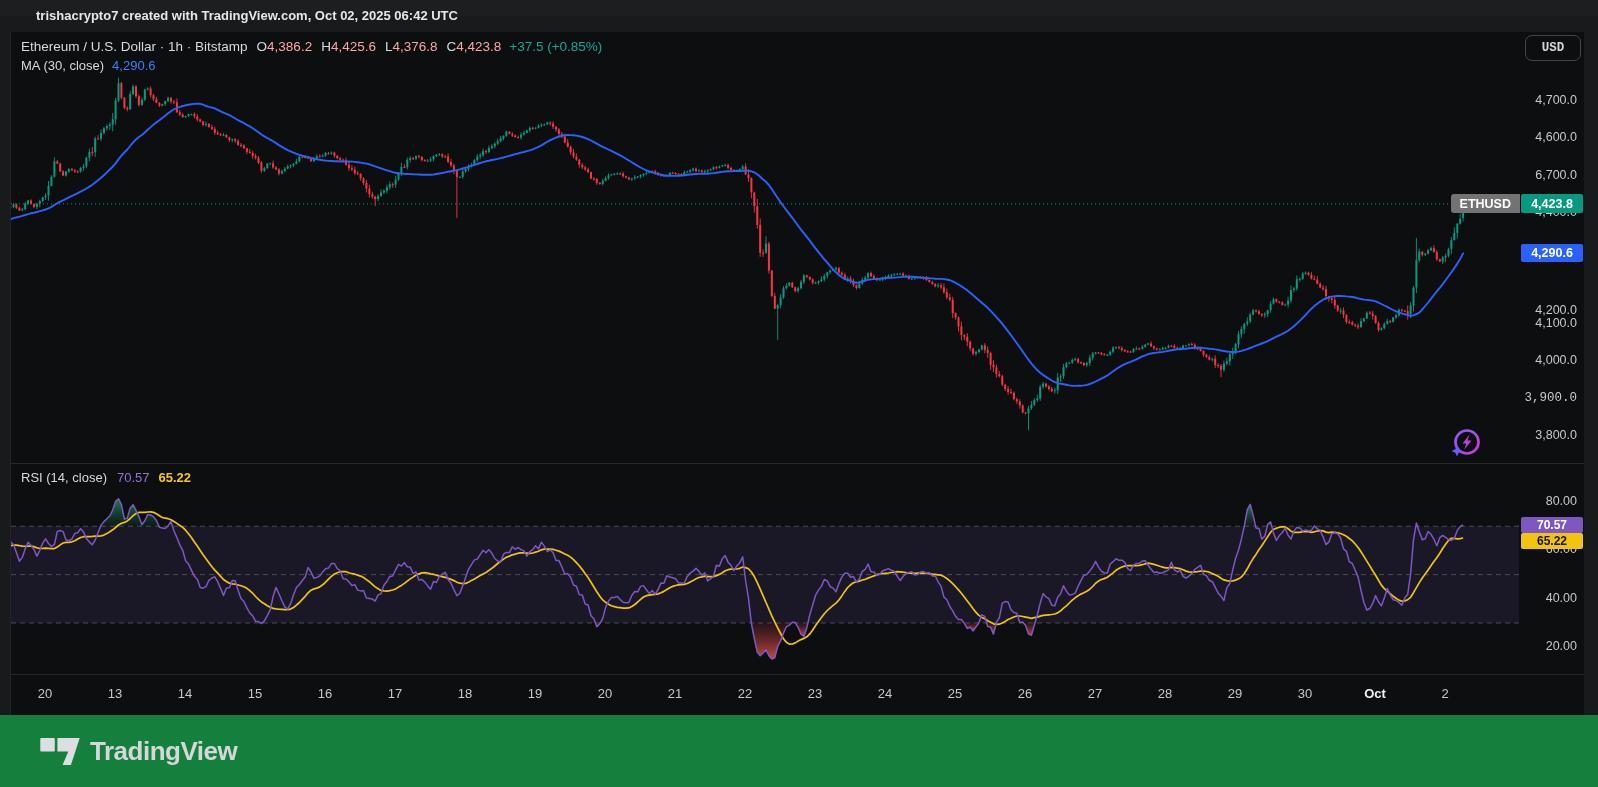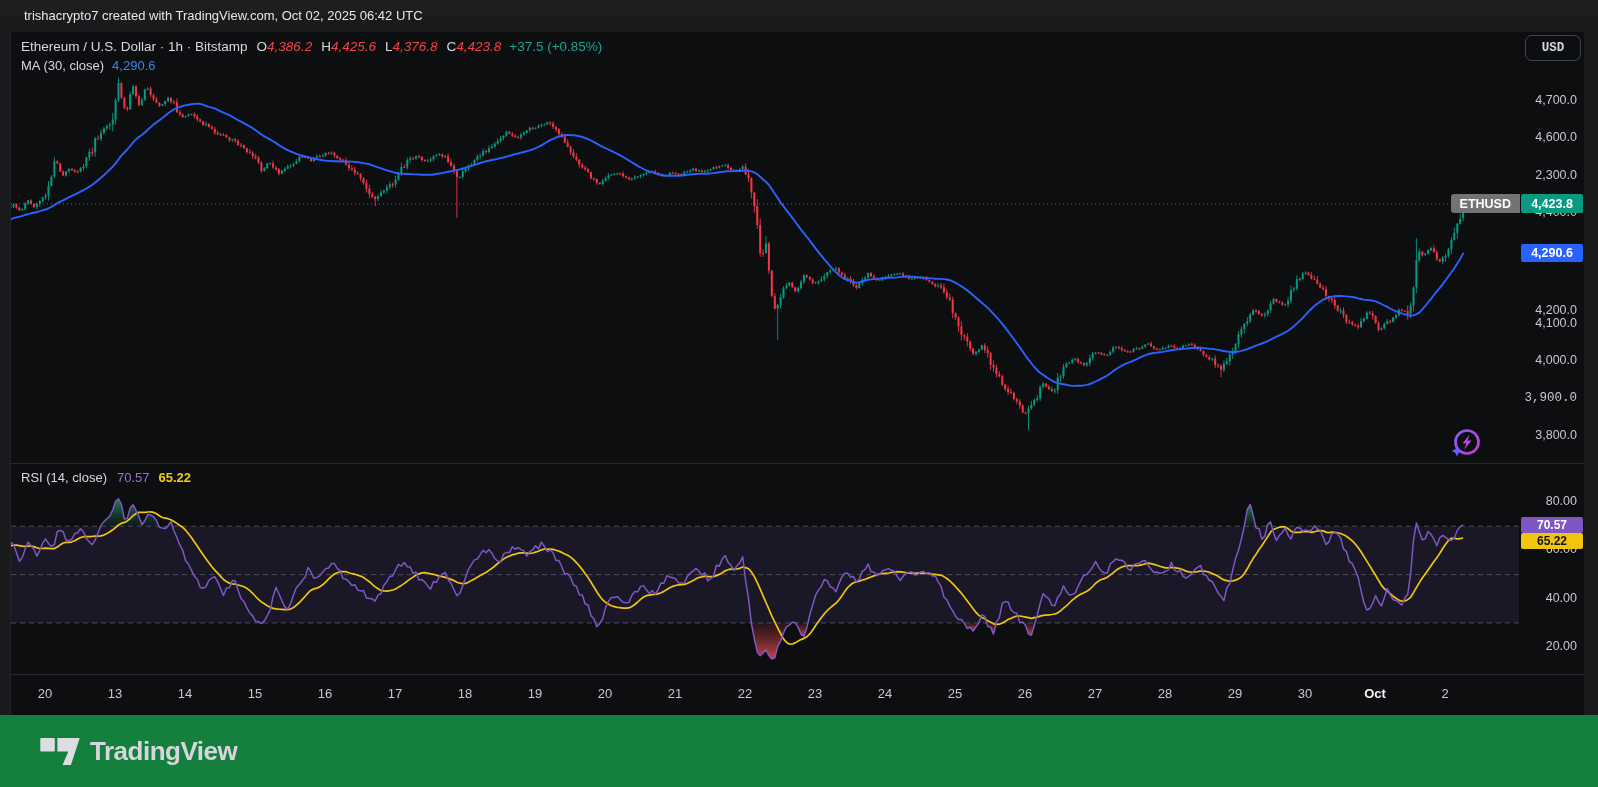--- a/index.html
+++ b/index.html
@@ -1,26 +1,26 @@
 <!DOCTYPE html>
 <html><head>
 <meta charset="utf-8">
 <style>
   html,body{margin:0;padding:0;background:#191a1c;}
   .page{position:relative;width:1598px;height:787px;background:#191a1c;font-family:"Liberation Sans",sans-serif;overflow:hidden;}
-  .topbar{position:absolute;left:0;top:0;width:100%;height:16px;background:#1d1e20;box-sizing:border-box;padding-left:24px;line-height:31px;font-size:13px;font-weight:normal;color:#e6e7e9;}
+  .topbar{position:absolute;left:0;top:0;width:100%;height:16px;background:#1d1e20;box-sizing:border-box;padding-left:36px;line-height:31px;font-size:13px;font-weight:bold;color:#e6e7e9;}
   .chart-frame{position:absolute;left:10px;top:32px;width:1573px;height:683px;background:#0d0e10;border-bottom:1px solid #2a2c30;border-left:1px solid #222428;}
   #main-pane{position:absolute;left:0;top:0;width:1508px;height:431px;}
   #rsi-pane{position:absolute;left:0;top:431px;width:1508px;height:211px;}
   .divider{position:absolute;left:0;width:100%;height:1px;background:#26282c;}
   .div-main-rsi{top:431px;}
   .div-rsi-axis{top:642px;}
   .symbol-header{position:absolute;left:10px;top:7px;font-size:13.5px;color:#d7d9dd;white-space:nowrap;z-index:6;}
   .symbol-header .grp{margin-left:9px;}
-  .symbol-header .v{color:#ef4444;font-style:italic;}
+  .symbol-header .v{color:#fca5a5;}
   .symbol-header .chg{margin-left:8px;color:#18a795;}
   .ma-header{position:absolute;left:10px;top:26px;font-size:13px;color:#d7d9dd;z-index:6;}
   .ma-header .mav{color:#3b82f6;margin-left:8px;}
   .rsi-header{position:absolute;left:10px;top:438px;font-size:13px;color:#d7d9dd;z-index:6;}
   .rsi-header .rsiv{color:#9771d6;margin-left:10px;}
   .rsi-header .rsimav{color:#f3ca1d;margin-left:9px;font-weight:bold;}
   #price-axis{position:absolute;left:1508px;top:0;width:65px;height:642px;}
   #time-axis{position:absolute;left:0;top:642px;width:1508px;height:41px;}
   .ptick{position:absolute;left:0;width:58px;text-align:right;font-size:12.5px;color:#c6c8cd;}
   .ttick{position:absolute;top:12px;width:60px;text-align:center;font-size:13px;color:#c6c8cd;}
@@ -1098,21 +1098,21 @@
       <span>MA (30, close)</span><span class="mav">4,290.6</span>
     </div>
 
     <div class="rsi-header">
       <span>RSI (14, close)</span><span class="rsiv">70.57</span><span class="rsimav">65.22</span>
     </div>
 
     <div id="price-axis">
         <div class="ptick" style="top: 61.1682px;">4,700.0</div>
         <div class="ptick" style="top: 98.3555px;">4,600.0</div>
-        <div class="ptick" style="top: 135.543px;">2,300.0</div>
+        <div class="ptick" style="top: 135.543px;">6,700.0</div>
         <div class="ptick" style="top: 172.73px;">4,400.0</div>
         <div class="ptick" style="top: 209.917px;">4,300.0</div>
         <div class="ptick" style="top: 259px; margin-top: 12px;">4,200.0</div>
         <div class="ptick" style="top: 284.292px;">4,100.0</div>
         <div class="ptick" style="top: 321.479px;">4,000.0</div>
         <div class="ptick" style="top: 358.666px; font-family: Liberation Mono, monospace;">3,900.0</div>
         <div class="ptick" style="top: 395.853px;">3,800.0</div>
         <div class="ptick" style="top: 462.01px;">80.00</div>
         <div class="ptick" style="top: 510.41px;">60.00</div>
         <div class="ptick" style="top: 558.811px;">40.00</div>

